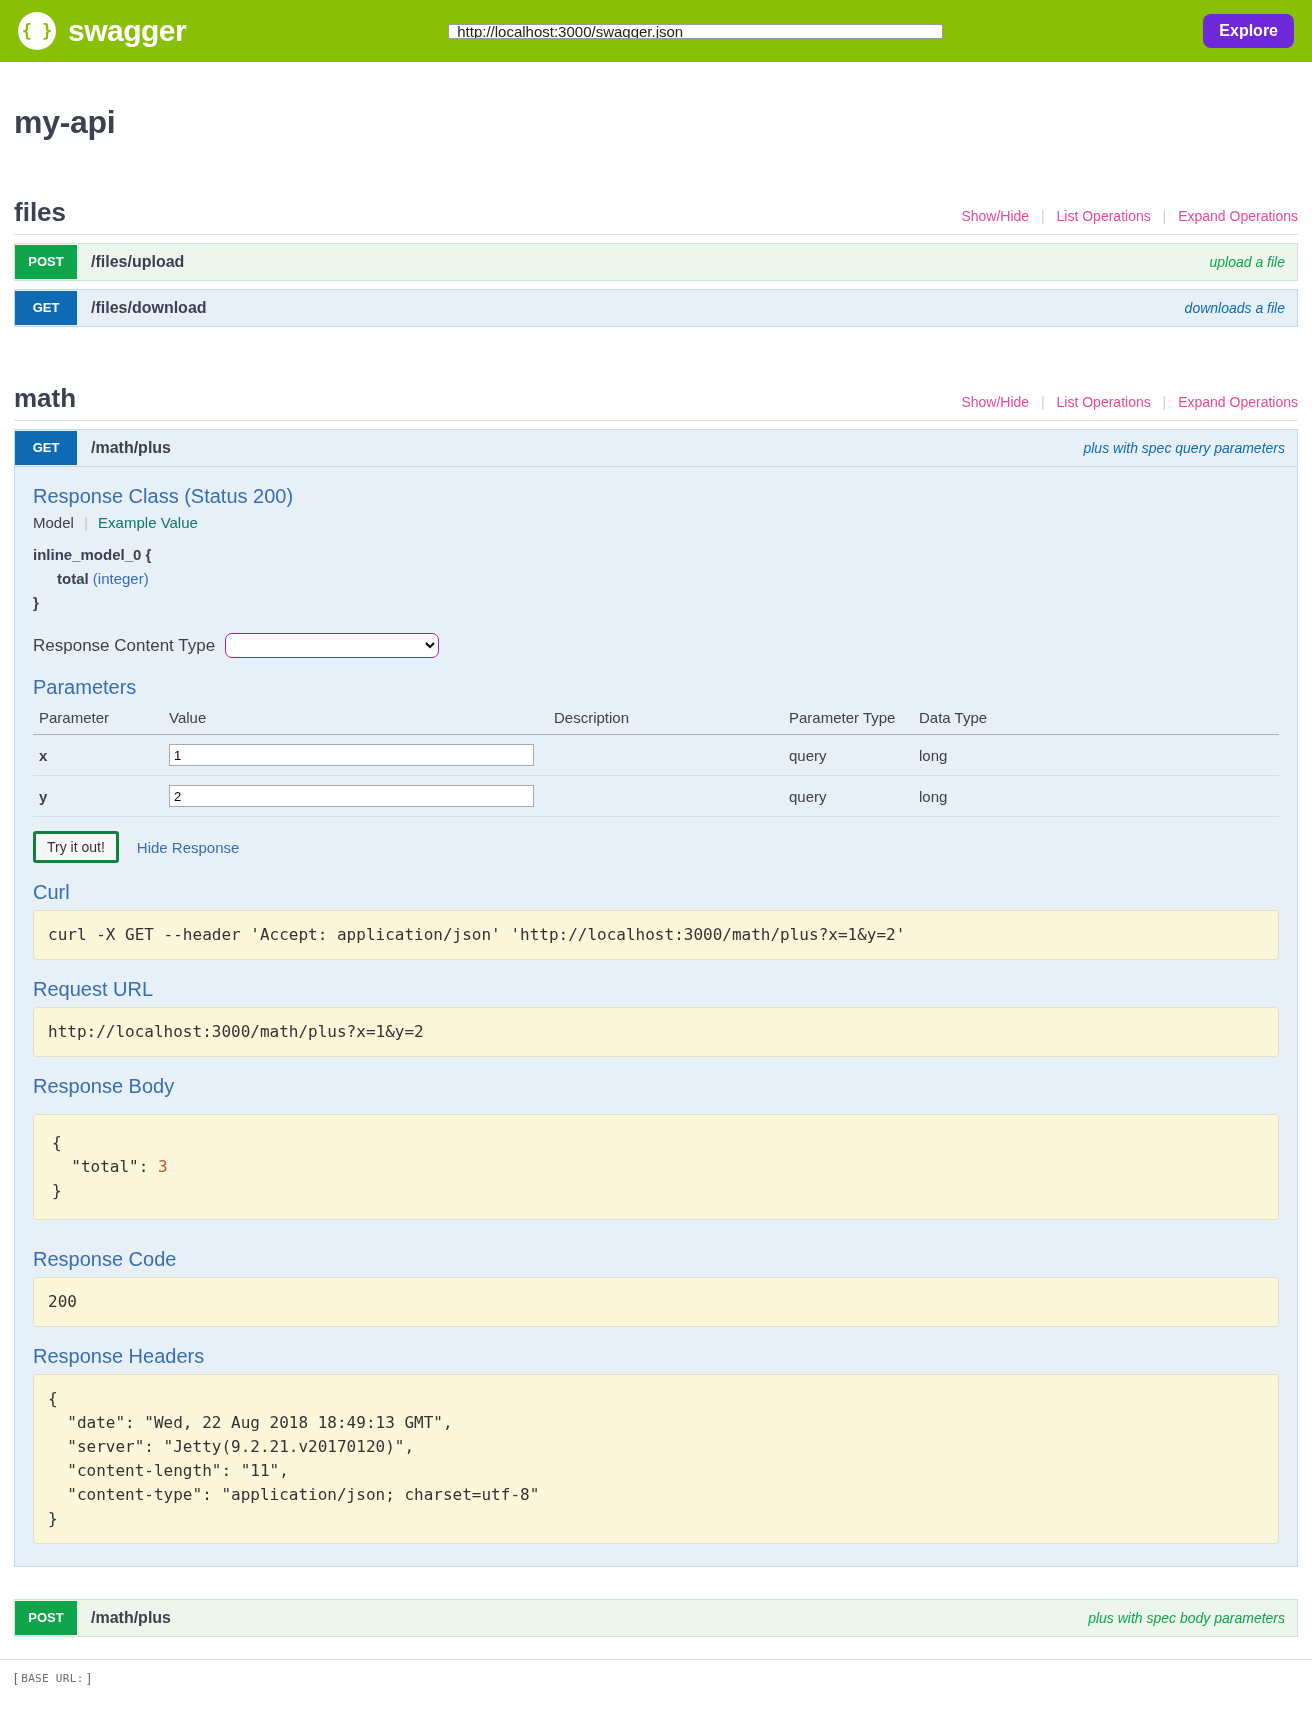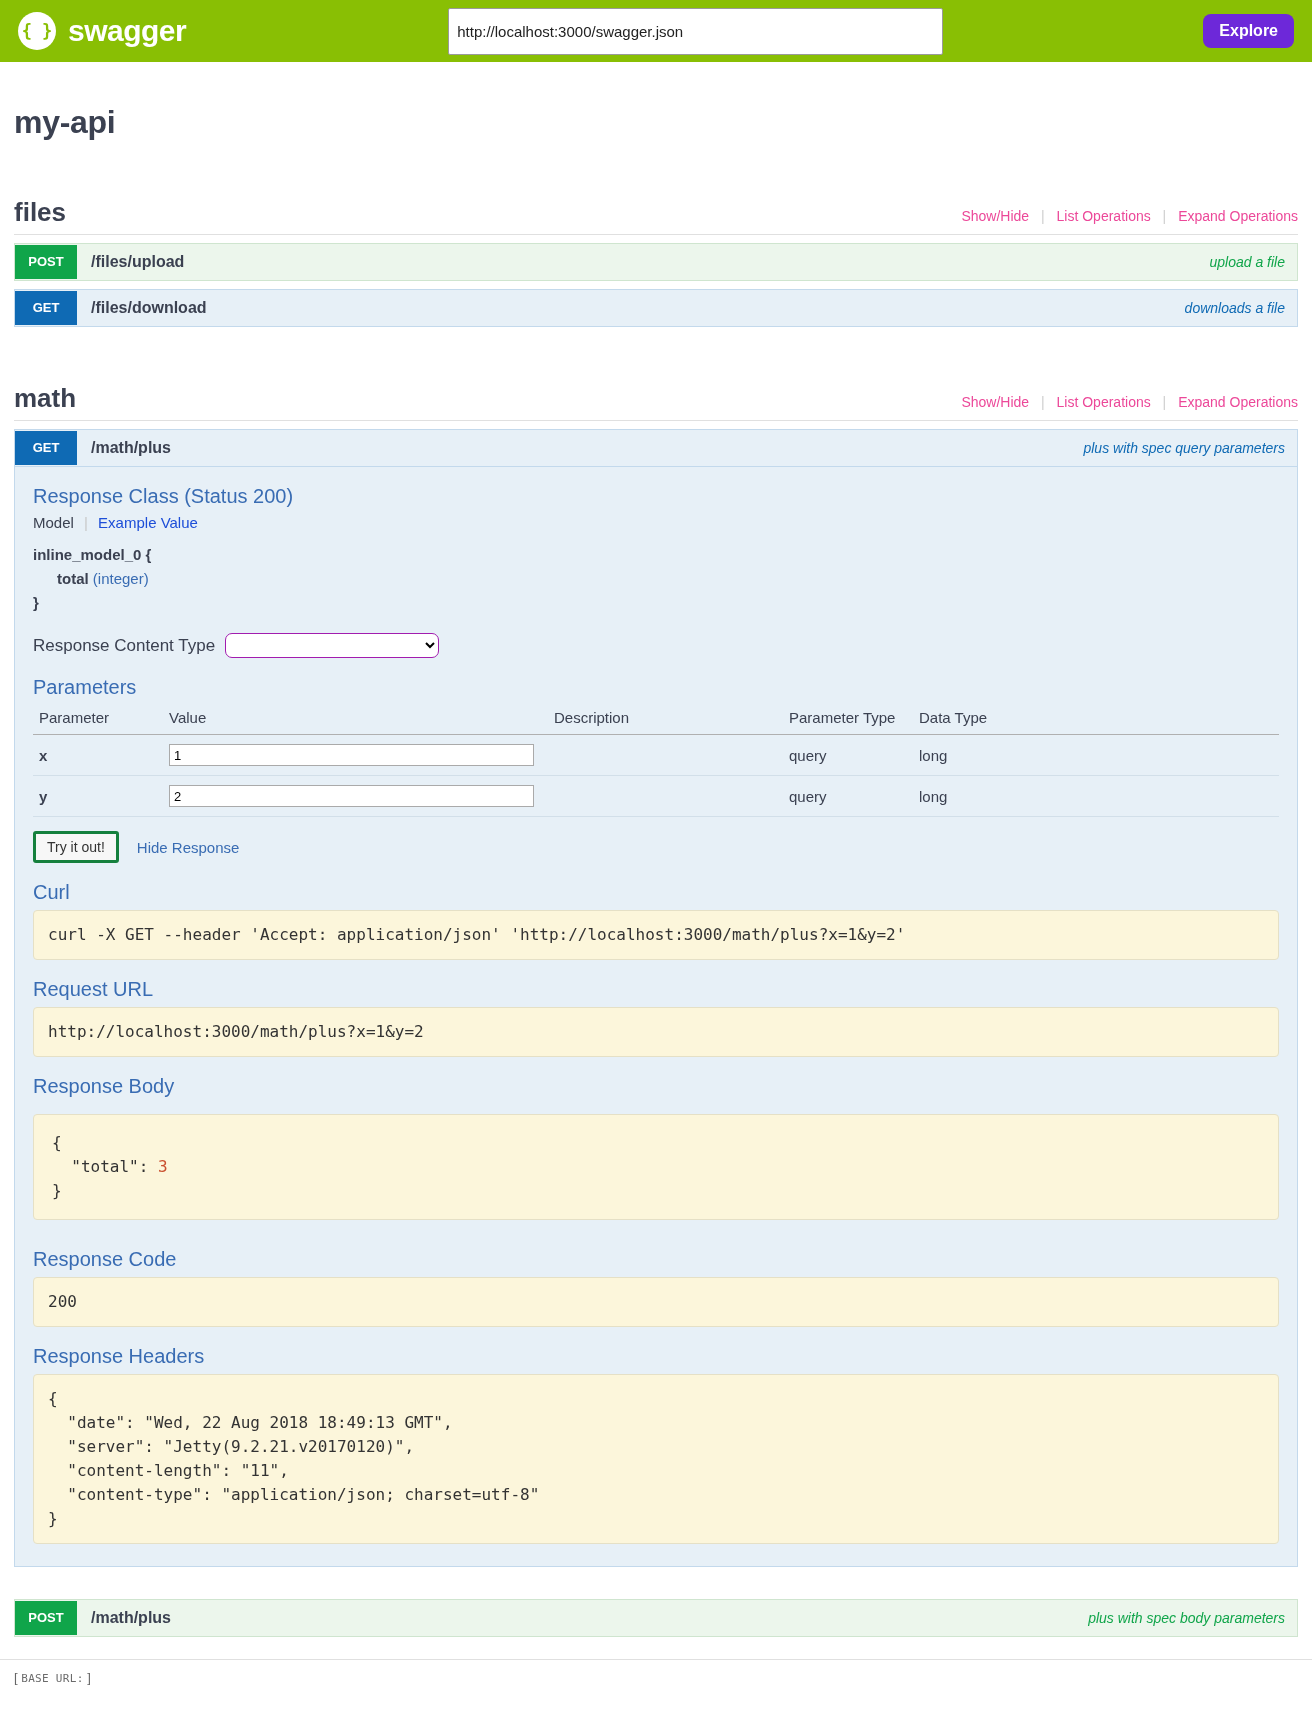--- a/index.html
+++ b/index.html
@@ -36,21 +36,21 @@
     font-weight: bold;
   }
   .logo-text {
     color: #ffffff;
     font-size: 30px;
     font-weight: bold;
     letter-spacing: -0.5px;
   }
   .url-input {
     width: 495px;
-    height: 47px;
+    height: 15px;
     margin-left: 262px;
     border: 1px solid #9a9a9a;
     border-radius: 2px;
     padding: 4px 8px;
     font-size: 15px;
     font-family: "Liberation Sans", sans-serif;
     color: #222;
     background: #fff;
   }
   .explore-btn {
@@ -158,21 +158,21 @@
   }
   h4.sec.first { margin-top: 12px; }
 
   .tabs {
     font-size: 15px;
     margin: 6px 0 12px 0;
     color: #3b4151;
   }
   .tabs .tab-active { color: #3b4151; }
   .tabs .tab-sep { color: #c9c9c9; margin: 0 6px; }
-  .tabs .tab-inactive { color: #1d4ed8; cursor: pointer; }
+  .tabs .tab-inactive { color: #0f766e; cursor: pointer; }
 
   .model-block {
     font-family: "Liberation Sans", sans-serif;
     font-size: 15px;
     line-height: 1.6;
     margin-bottom: 10px;
   }
   .model-block .m-name { font-weight: bold; }
   .model-block .m-prop { font-weight: bold; margin-left: 24px; }
   .model-block .m-type { color: #396cb3; font-weight: normal; }

